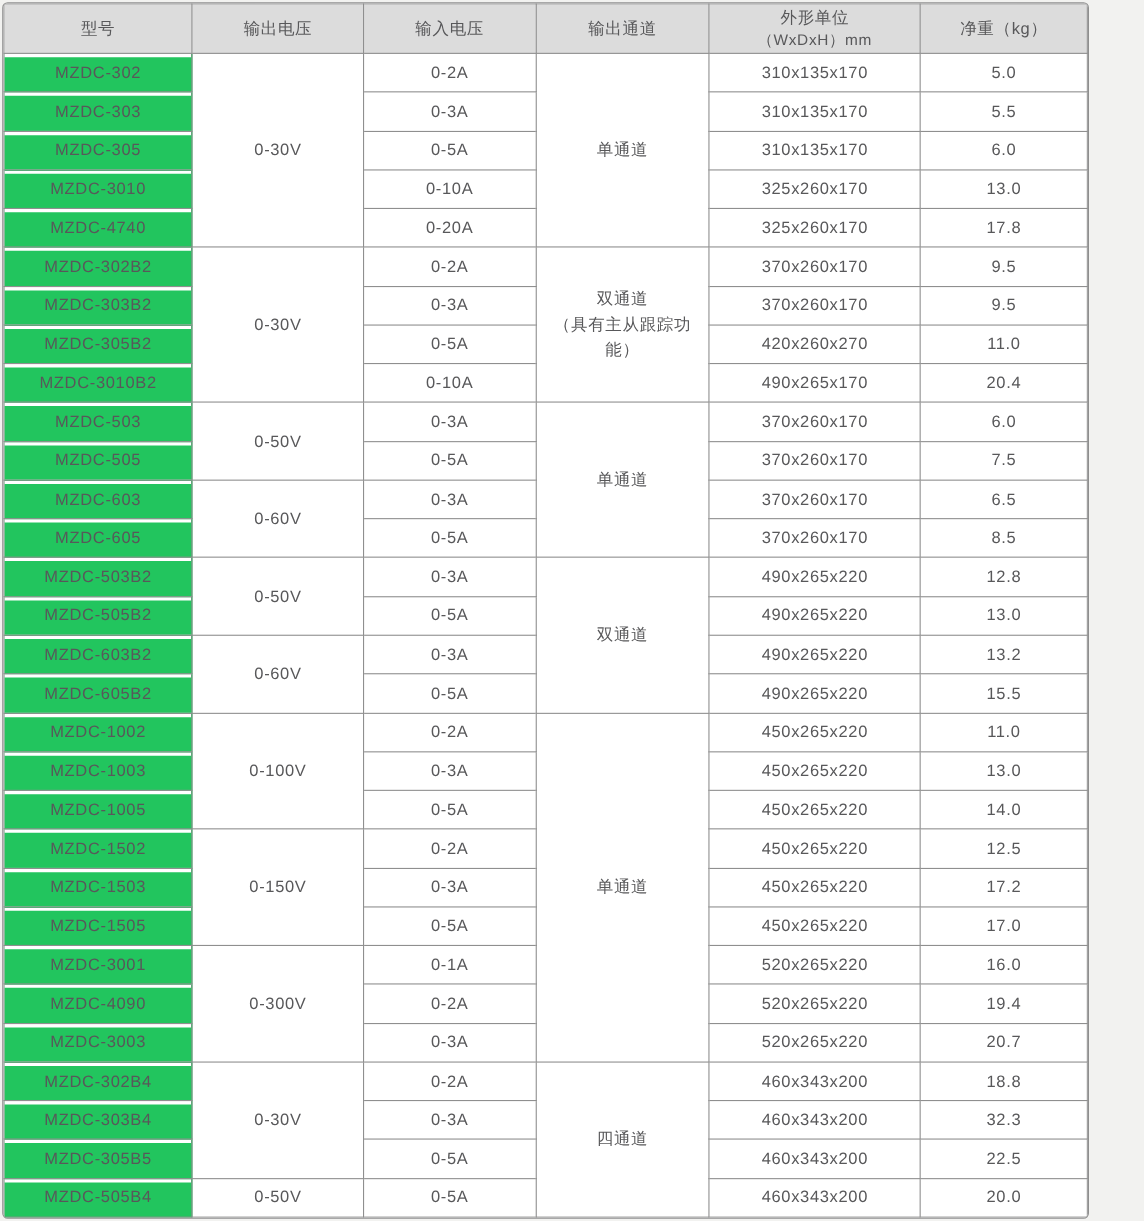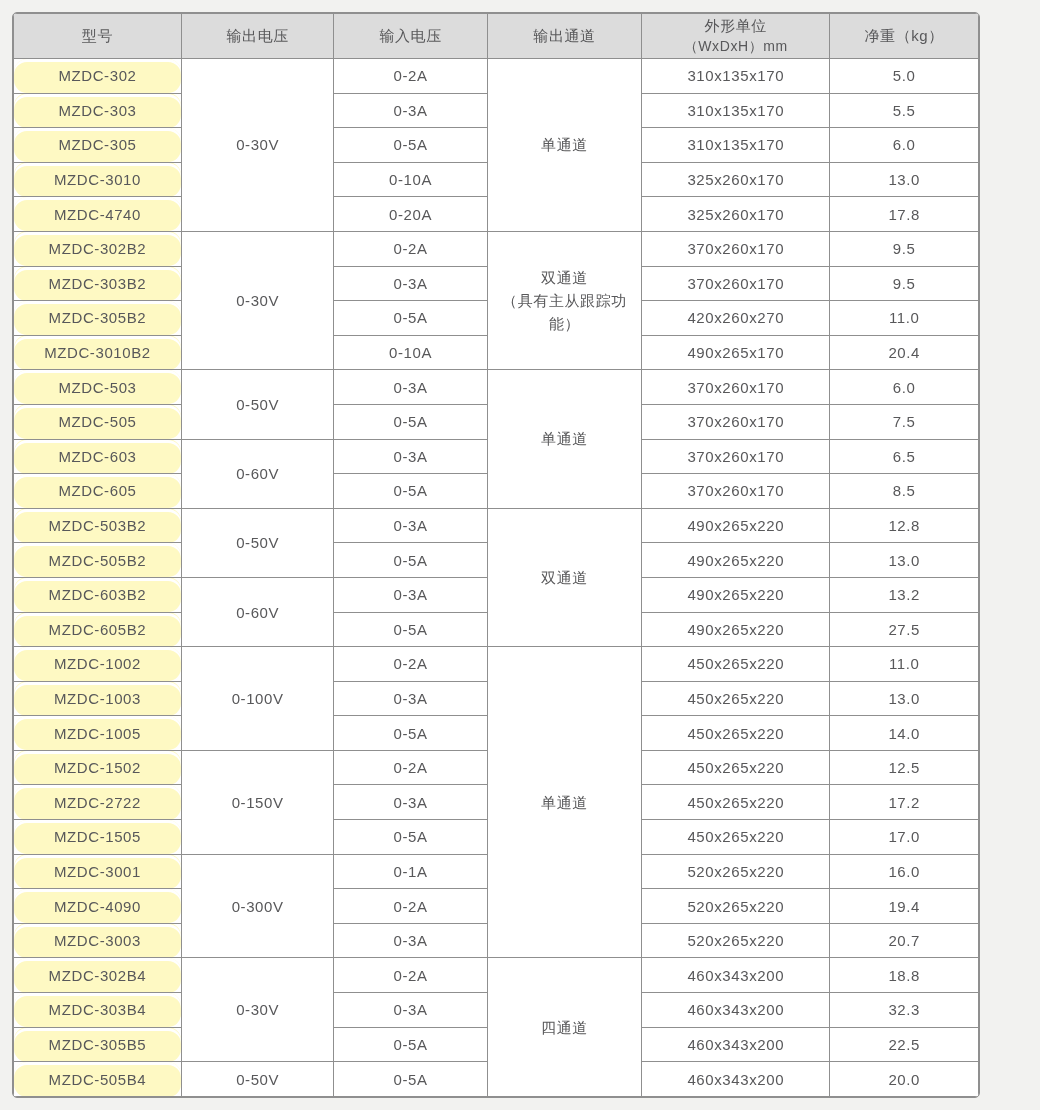--- a/index.html
+++ b/index.html
@@ -5,21 +5,21 @@
   html, body {
     margin: 0;
     padding: 0;
     background: #f2f2f0;
     font-family: "Liberation Sans", "DejaVu Sans", sans-serif;
   }
   .page {
     width: 992px;
     height: 1110px;
     box-sizing: border-box;
-    padding: 12px;
+    padding: 2px;
   }
   .table-wrap {
     width: 100%;
     height: 100%;
     box-sizing: border-box;
     border: 1px solid #8f8f8f;
     border-radius: 5px;
     overflow: hidden;
     background: #ffffff;
   }
@@ -42,26 +42,25 @@
   thead th {
     background: #dcdcdc;
     height: 45px;
     font-weight: normal;
   }
   thead th .sub {
     font-size: 14px;
     margin-top: 2px;
   }
   td.model-col {
-    background: #fef9c3;
+    background: #22c55e;
     text-align: left;
     padding-left: 22px;
     
     box-shadow: inset 0 3px 0 0 #ffffff;
-    border-radius: 13px;
   }
   th.model-col-h {
     text-align: left;
     padding-left: 22px;
   }
   td.channel-cell .line {
     line-height: 1.55;
   }
   col.c1 { width: 17.4%; }
   col.c2 { width: 15.8%; }
@@ -220,21 +219,21 @@
             <td class="model-col">MZDC-603B2</td>
             <td rowspan="2">0-60V</td>
             <td>0-3A</td>
             <td>490x265x220</td>
             <td>13.2</td>
           </tr>
           <tr>
             <td class="model-col">MZDC-605B2</td>
             <td>0-5A</td>
             <td>490x265x220</td>
-            <td>27.5</td>
+            <td>15.5</td>
           </tr>
           <tr>
             <td class="model-col">MZDC-1002</td>
             <td rowspan="3">0-100V</td>
             <td>0-2A</td>
             <td class="channel-cell" rowspan="9">
               <div class="line">单通道</div>
             </td>
             <td>450x265x220</td>
             <td>11.0</td>
@@ -252,21 +251,21 @@
             <td>14.0</td>
           </tr>
           <tr>
             <td class="model-col">MZDC-1502</td>
             <td rowspan="3">0-150V</td>
             <td>0-2A</td>
             <td>450x265x220</td>
             <td>12.5</td>
           </tr>
           <tr>
-            <td class="model-col">MZDC-2722</td>
+            <td class="model-col">MZDC-1503</td>
             <td>0-3A</td>
             <td>450x265x220</td>
             <td>17.2</td>
           </tr>
           <tr>
             <td class="model-col">MZDC-1505</td>
             <td>0-5A</td>
             <td>450x265x220</td>
             <td>17.0</td>
           </tr>

